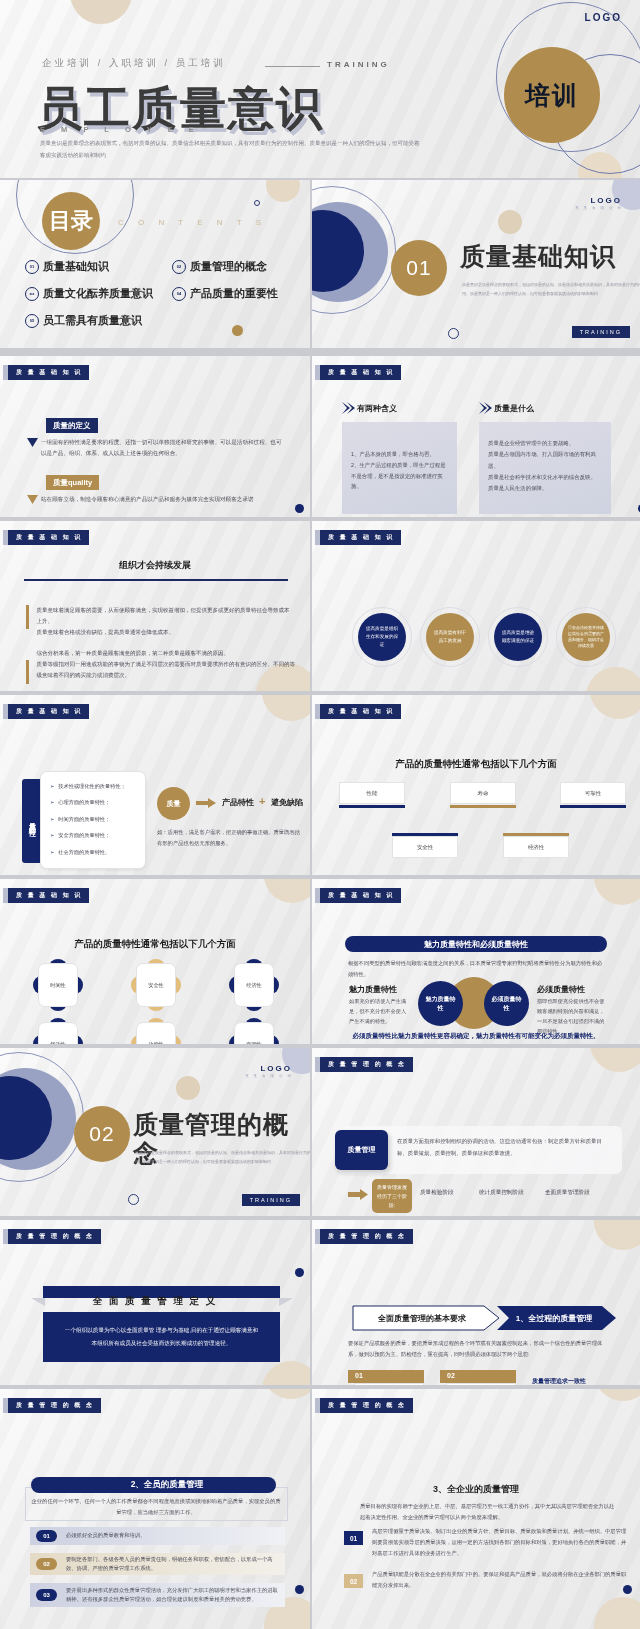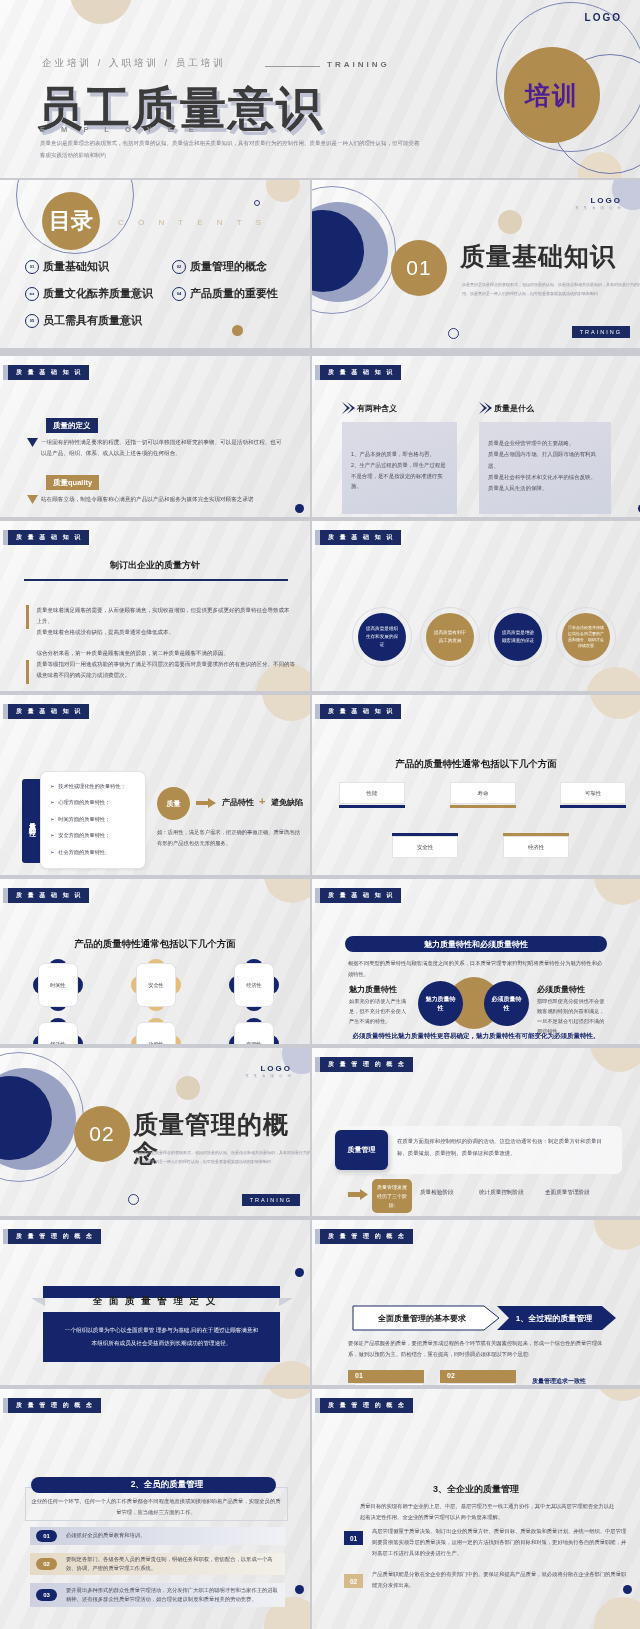--- a/index.html
+++ b/index.html
@@ -28,21 +28,21 @@
   #cover{left:0;top:0;width:640px;height:178px;}
   #cover .logo{position:absolute;right:18px;top:12px;font-size:10px;font-weight:700;color:#1b2a62;letter-spacing:2px;}
   #cover .kicker{position:absolute;left:42px;top:57px;font-size:9.5px;color:#8c8c8c;letter-spacing:3px;}
   #cover .kline{position:absolute;left:265px;top:66px;width:55px;height:1px;background:#9a9a9a;}
   #cover .en2{position:absolute;left:327px;top:60px;font-size:8px;letter-spacing:3px;color:#6d6d6d;font-weight:700;}
   #cover h1{position:absolute;left:36px;top:78px;font-size:46px;font-weight:800;color:#3b3b3b;letter-spacing:2px;
             text-shadow:3px 4px 0 rgba(150,157,185,.55);font-family:"DejaVu Sans",sans-serif;}
   #cover .en3{position:absolute;left:40px;top:125px;font-size:7.5px;letter-spacing:7px;color:#8e8e8e;font-weight:700;}
   #cover .desc{position:absolute;left:40px;top:138px;width:380px;font-size:5.5px;line-height:2.1;color:#7c7c86;}
   #cover .badge{position:absolute;right:40px;top:47px;width:96px;height:96px;border-radius:50%;background:#b08d4e;
-                color:#4c1d95;font-size:25px;font-weight:600;display:flex;align-items:center;justify-content:center;letter-spacing:2px;}
+                color:#0f172a;font-size:25px;font-weight:600;display:flex;align-items:center;justify-content:center;letter-spacing:2px;}
 
   
   #toc{left:0;top:180px;width:310px;height:168px;}
   #toc .tcirc{position:absolute;left:42px;top:12px;width:58px;height:58px;border-radius:50%;background:#b08d4e;
               color:#fff;display:flex;align-items:center;justify-content:center;font-size:22px;font-weight:700;}
   #toc .conts{position:absolute;left:118px;top:38px;font-size:8px;letter-spacing:6px;color:#cbb997;font-weight:400;}
   #toc .item{position:absolute;display:flex;align-items:center;gap:4px;font-size:11px;color:#2a2a2a;font-weight:600;}
   #toc .num{width:14px;height:14px;border-radius:50%;border:1.4px solid #1b2a62;color:#1b2a62;font-size:4px;
             display:flex;align-items:center;justify-content:center;flex:0 0 auto;}
 
@@ -170,21 +170,21 @@
       <div class="txt" style="font-size:5.4px;line-height:2.1;">质量是占领国内市场、打入国际市场的有利武器。</div>
       <div class="txt" style="font-size:5.4px;line-height:2.1;">质量是社会科学技术和文化水平的综合反映。</div>
       <div class="txt" style="font-size:5.4px;line-height:2.1;">质量是人民生活的保障。</div>
     </div>
   </div>
 
   <div class="slide" style="left:0;top:521px;width:310px;height:170px;">
     <div class="chip">质 量 基 础 知 识</div>
     <div class="circ" style="right:-8px;bottom:-34px;width:62px;height:62px;background:#e6dac8;"></div>
 
-    <div class="slide-title" style="position:absolute;left:0;right:0;top:38px;font-size:9px;">制订出企业的质量方针</div>
+    <div class="slide-title" style="position:absolute;left:0;right:0;top:38px;font-size:9px;">组织才会持续发展</div>
     <div class="bar" style="position:absolute;left:24px;right:22px;top:58px;"></div>
 
     <div style="position:absolute;left:26px;top:84px;display:flex;gap:8px;">
       <div style="width:2.5px;height:24px;background:#b08d4e;flex:0 0 auto;"></div>
       <div class="txt" style="font-size:5.5px;line-height:2;width:258px;white-space:pre-line;">质量意味着满足顾客的需要，从而使顾客满意，实现收益增加，但提供更多或更好的质量特征会导致成本上升。
 质量意味着合格或没有缺陷，提高质量通常会降低成本。</div>
     </div>
     <div style="position:absolute;left:26px;top:127px;display:flex;gap:8px;">
       <div style="width:2.5px;height:24px;background:#b08d4e;flex:0 0 auto;margin-top:12px;"></div>
       <div class="txt" style="font-size:5.5px;line-height:2;width:262px;white-space:pre-line;">综合分析来看，第一种质量是顾客满意的源泉，第二种质量是顾客不满的原因。

